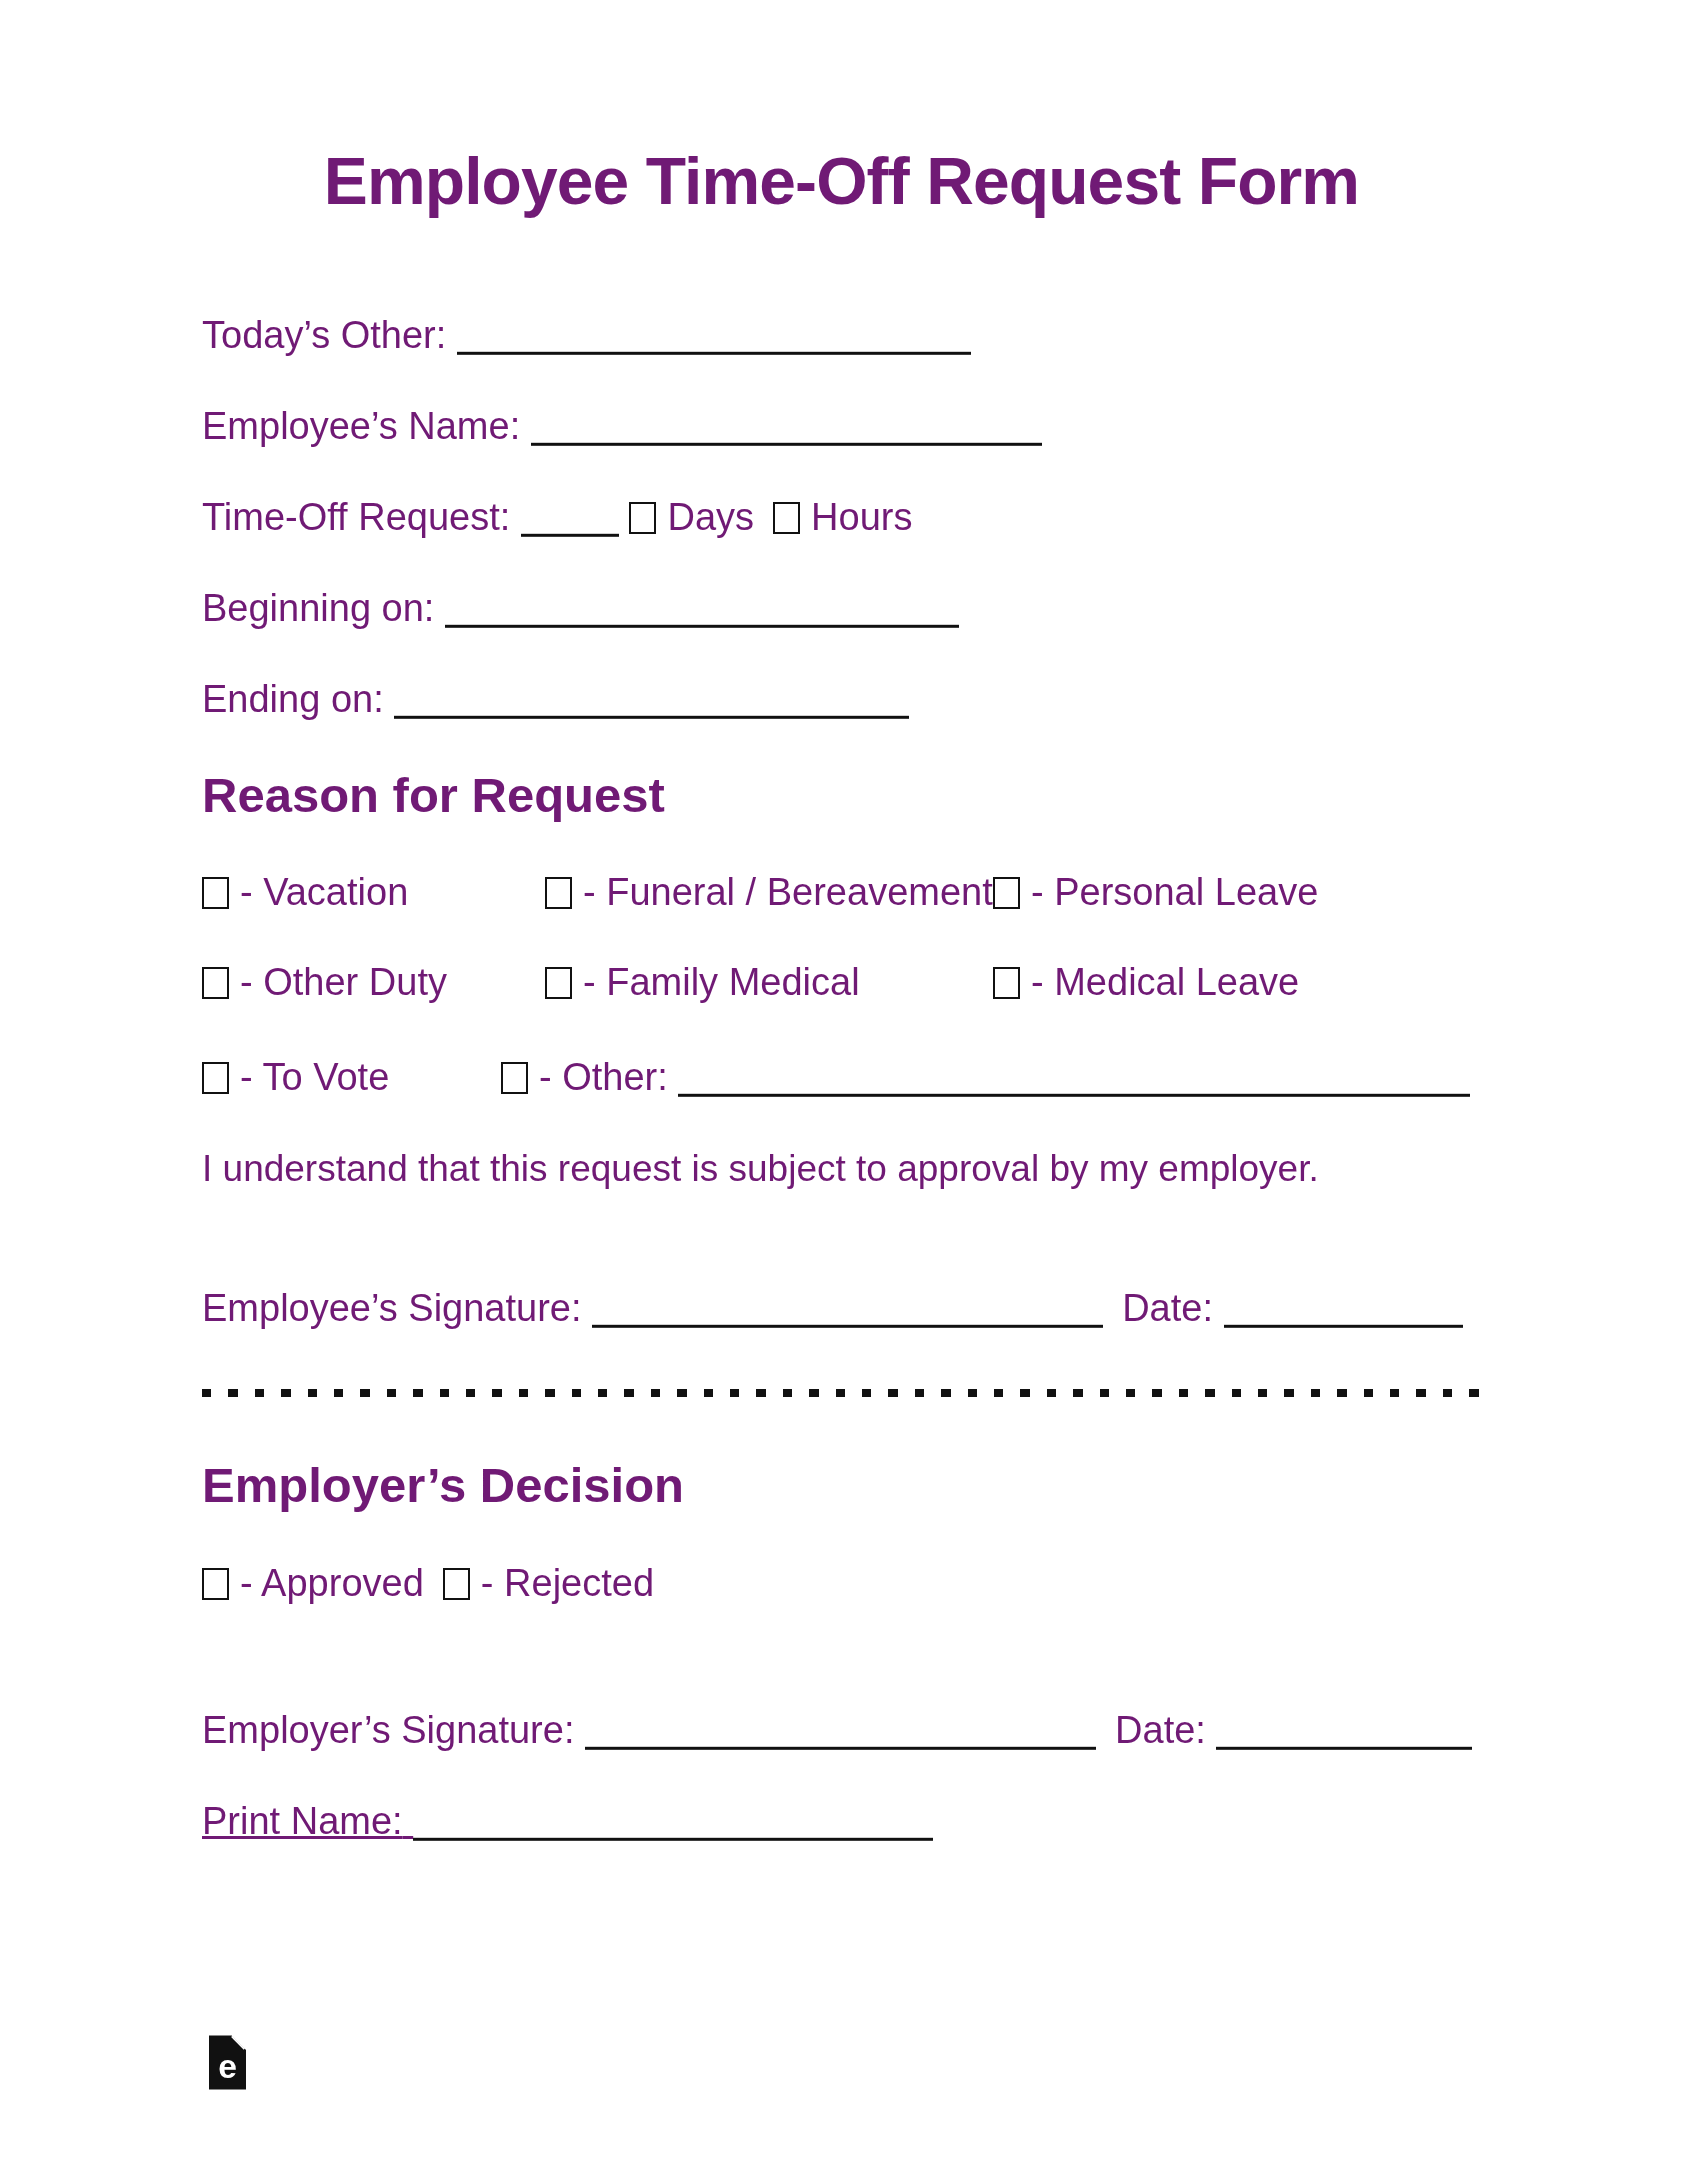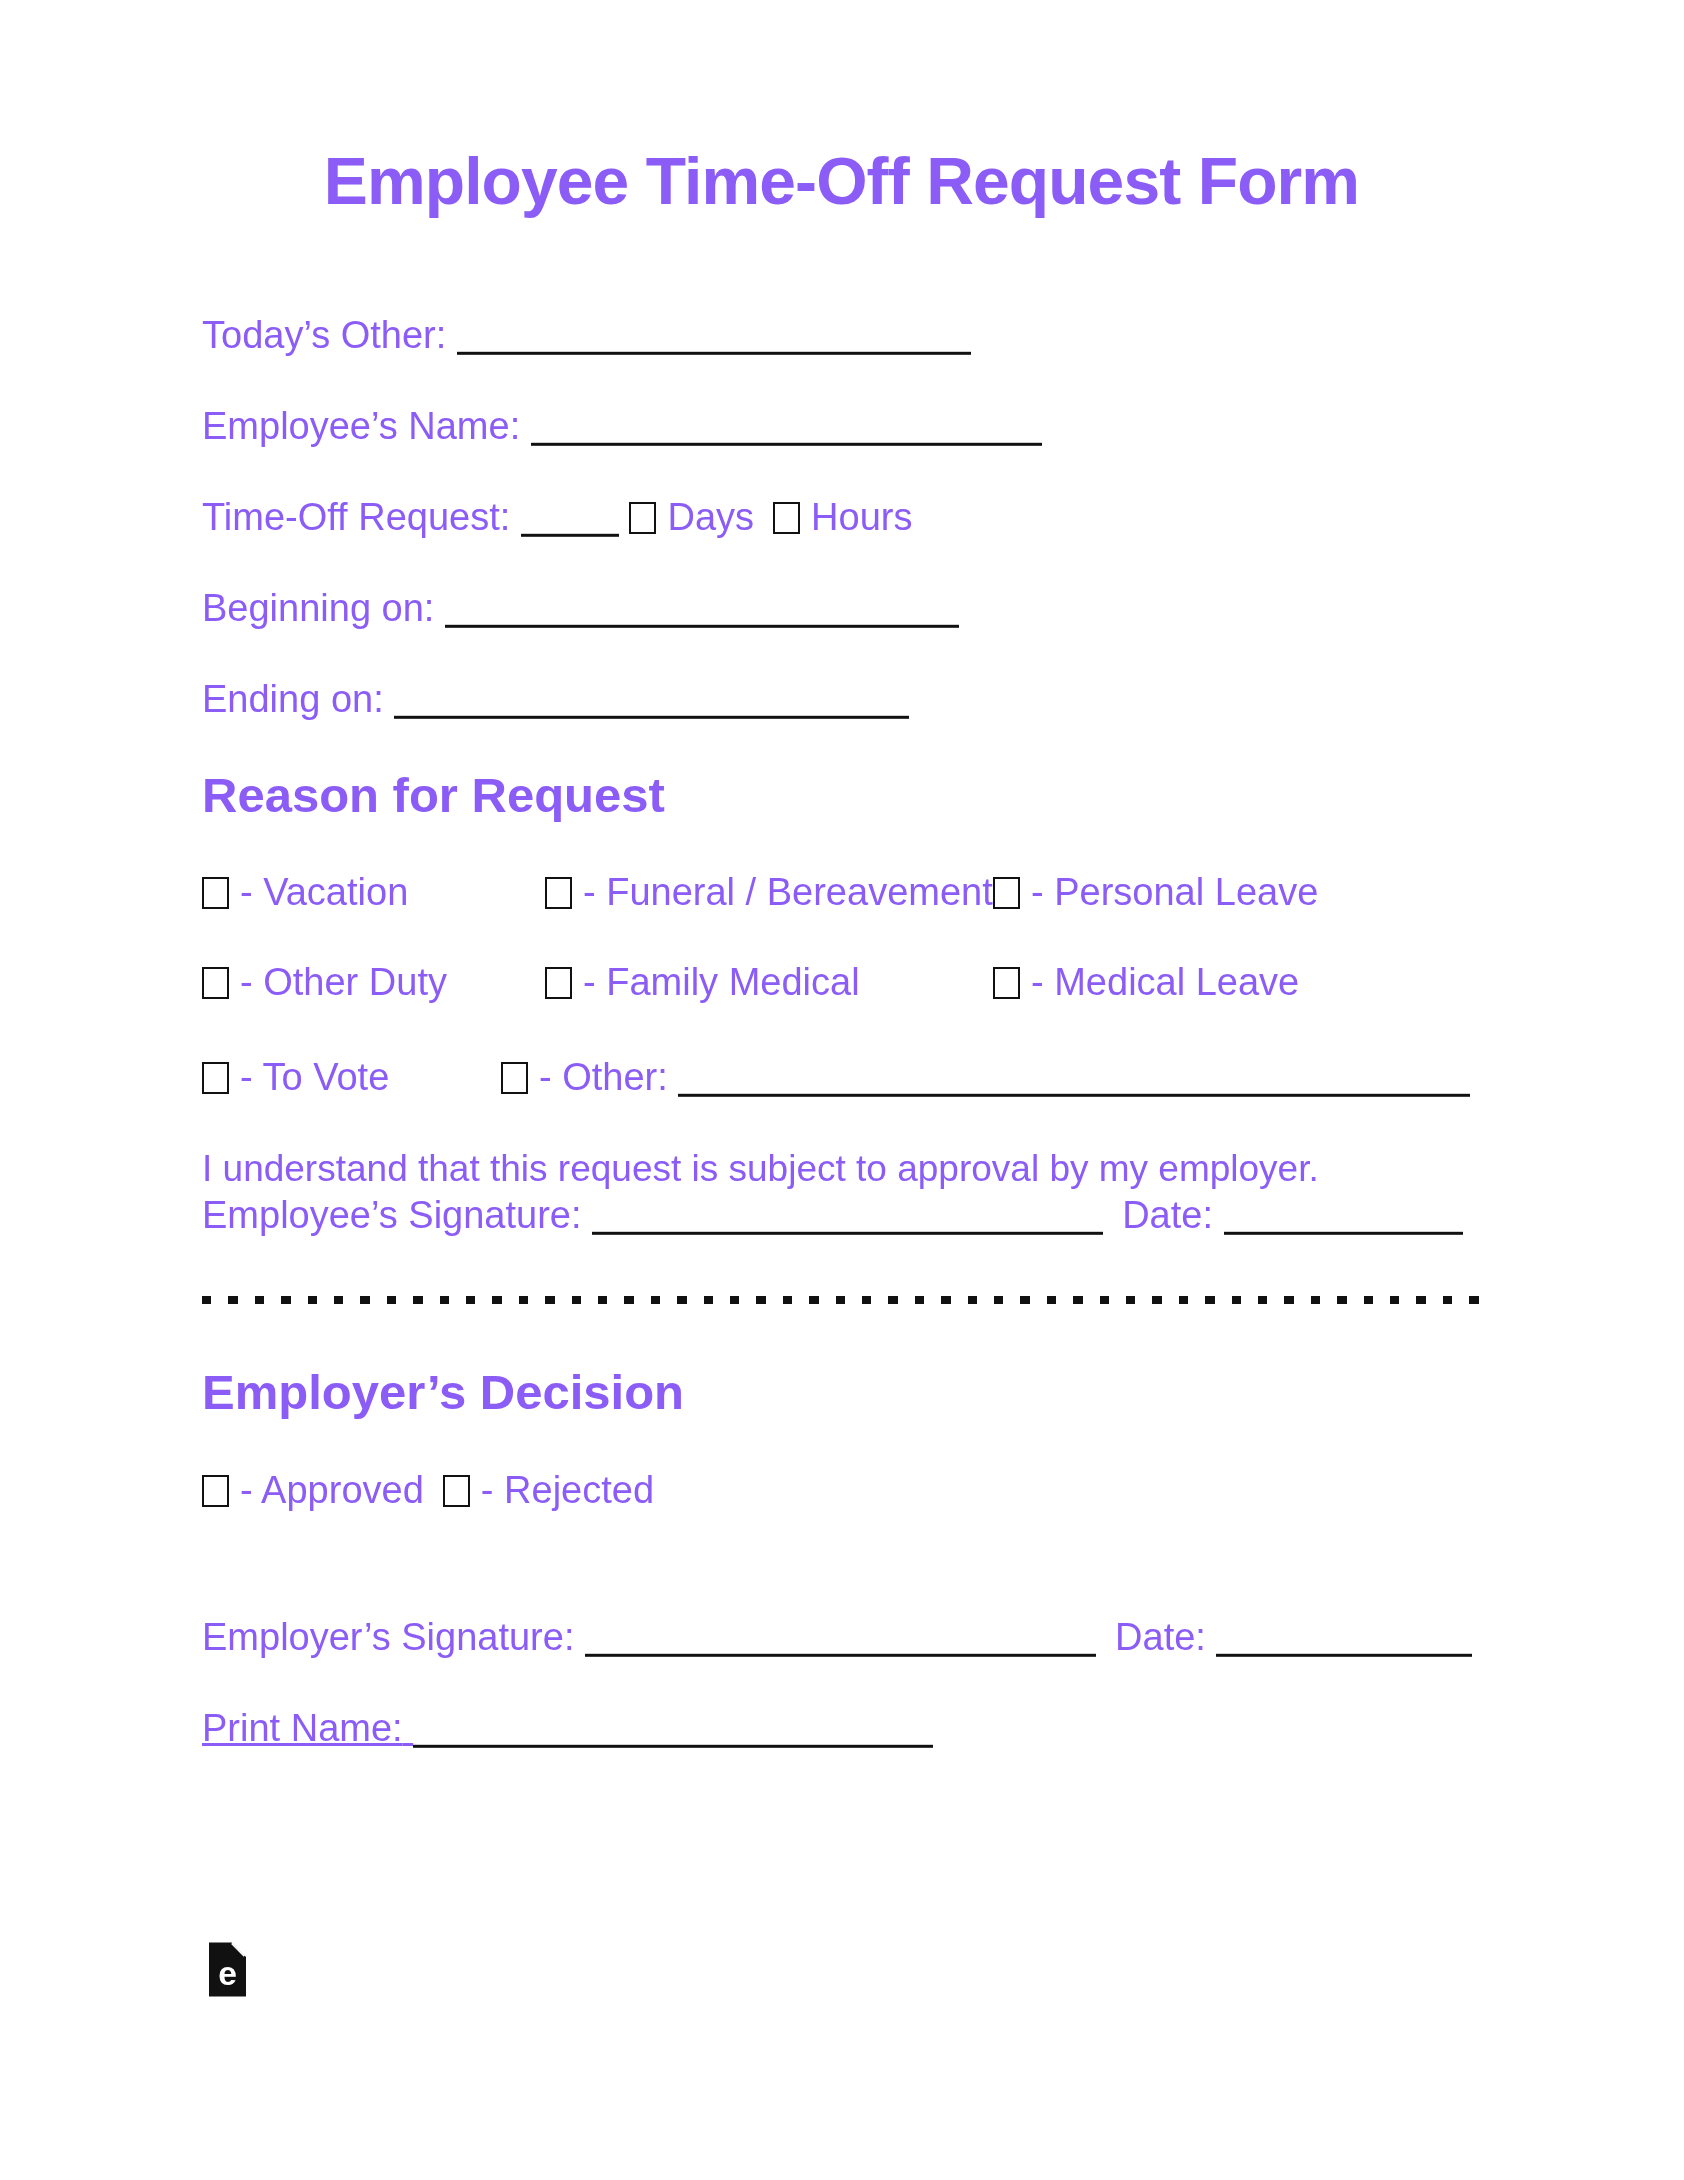--- a/index.html
+++ b/index.html
@@ -2,21 +2,21 @@
 <html style="font-size:13.6px"><head>
 <meta charset="utf-8">
 <style>
   * { box-sizing: border-box; }
   html, body { margin: 0; padding: 0; background: #ffffff; }
   .page {
     position: relative;
     width: 1685px;
     height: 2181px;
     background: #ffffff;
-    color: #8b5cf6;
+    color: #701a75;
     font-family: "Liberation Sans", sans-serif;
     padding: 145px 204px 16px 202px;
     overflow: hidden;
   }
   h1.form-title {
     margin: 0;
     font-size: 66px;
     line-height: 72px;
     font-weight: 700;
     text-align: center;
@@ -79,21 +79,21 @@
     line-height: 46px;
     white-space: nowrap;
   }
   .statement {
     margin: 46px 0 0 0;
     font-size: 37px;
     line-height: 46px;
     font-weight: 400;
     white-space: nowrap;
   }
-  .sig-row { }
+  .sig-row { margin-top: 93px; }
   .date-lbl { margin-left: 8.5px; }
   .divider {
     margin-top: 58px;
     height: 7.7px;
     width: 1279px;
     background: repeating-linear-gradient(90deg, #111111 0 9.4px, transparent 9.4px 26.4px);
   }
   h2.employer-heading { margin-top: 60px; }
   .decision-row { margin-top: 47px; }
   .cb-second { margin-left: 8.5px; }

